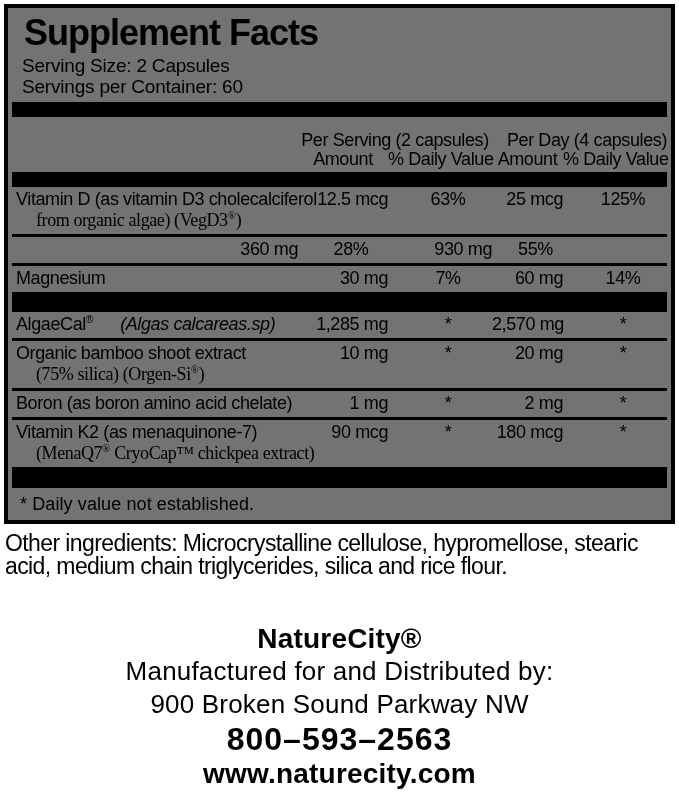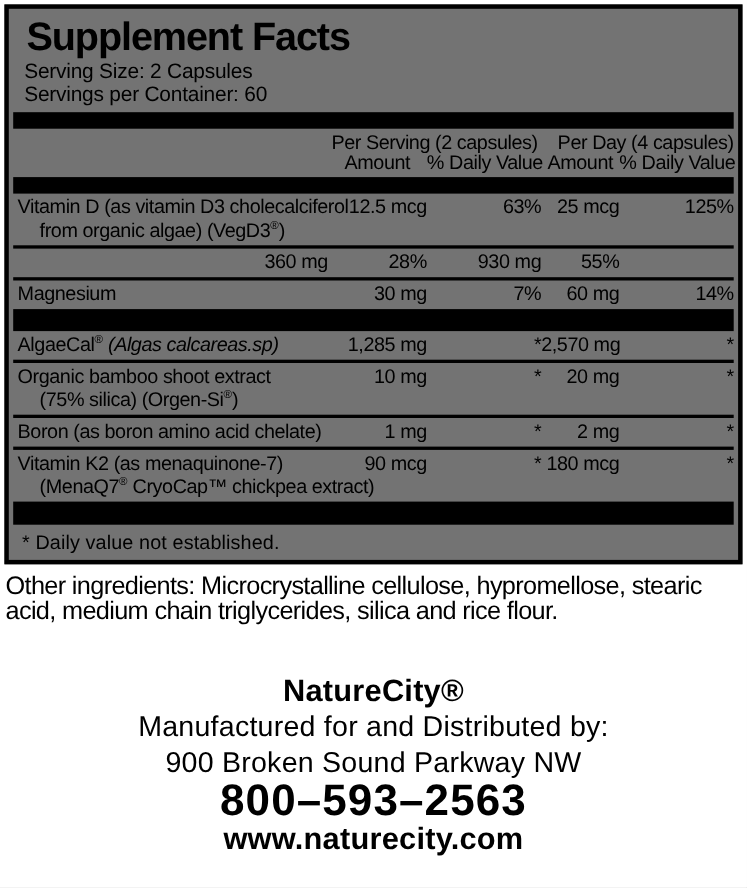--- a/index.html
+++ b/index.html
@@ -40,21 +40,21 @@
   .bar { background: #000; height: 15px; }
   .bar-mid { height: 20px; }
   .bar-foot { height: 21px; }
 
   .facts-header {
     display: grid;
     grid-template-columns: 286px 90px 104px 71px 104px;
     font-size: 18px;
     letter-spacing: -0.4px;
     line-height: 19px;
-    padding: 3px 0 3px;
+    padding: 14px 0 3px;
   }
   .facts-header > .h1 { grid-row: 1; }
   .facts-header > .h2 { grid-row: 2; }
   .facts-header .gspan1 { grid-column: 2 / 4; text-align: center; white-space: nowrap; }
   .facts-header .gspan2 { grid-column: 4 / 6; text-align: right; white-space: nowrap; }
   .facts-header .c1 { grid-column: 1; }
   .facts-header .c2 { grid-column: 2; text-align: center; white-space: nowrap; }
   .facts-header .c3 { grid-column: 3; text-align: center; white-space: nowrap; }
   .facts-header .c4 { grid-column: 4; text-align: center; white-space: nowrap; }
   .facts-header .c5 { grid-column: 5; text-align: center; white-space: nowrap; }
@@ -64,46 +64,46 @@
     grid-template-columns: 286px 90px 104px 71px 104px;
     align-items: start;
     font-size: 18px;
     letter-spacing: -0.4px;
     line-height: 21px;
     padding: 2px 0 3px;
   }
   .facts-row.sep { border-top: 3px solid #000; }
   .name-cell { padding-left: 4px; }
   .name-line { white-space: nowrap; }
-  .name-line.cont { padding-left: 20px; }
+  .name-line.cont { padding-left: 20px; font-family: Liberation Serif, serif; }
   .cell.amt { text-align: right; white-space: nowrap; }
-  .cell.dv  { text-align: right; white-space: nowrap; margin-left: 16px; }
+  .cell.dv  { text-align: center; white-space: nowrap; margin-left: 16px; }
   sup { font-size: 58%; line-height: 0; vertical-align: super; letter-spacing: 0; }
-  i { font-style: italic; }
+  i { font-style: italic; margin-left: 22px; }
 
   .footnote {
     font-size: 18px;
     line-height: 19px;
     letter-spacing: 0.1px;
     padding: 7px 0 6px 8px;
   }
 
   
   .other-ingredients {
     margin: 8px 0 0 5px;
     width: 670px;
     font-size: 23px;
     line-height: 23px;
     letter-spacing: -0.6px;
   }
 
   .footer { text-align: center; margin-top: 44px; }
   .footer-line { font-size: 26px; line-height: 33px; letter-spacing: 0.2px; }
   .footer-line.brand { font-size: 28px; font-weight: 700; }
-  .footer-line.phone { font-size: 40px; font-weight: 700; line-height: 36px; letter-spacing: 1px; }
+  .footer-line.phone { font-size: 32px; font-weight: 700; line-height: 36px; letter-spacing: 1px; }
   .footer-line.website { font-size: 28px; font-weight: 700; line-height: 33px; }
 </style>
 </head>
 <body>
 
 <div class="label">
 
   <div class="facts-box">
     <div class="facts-title">Supplement Facts</div>
     <div class="serving-line">Serving Size: 2 Capsules</div>

